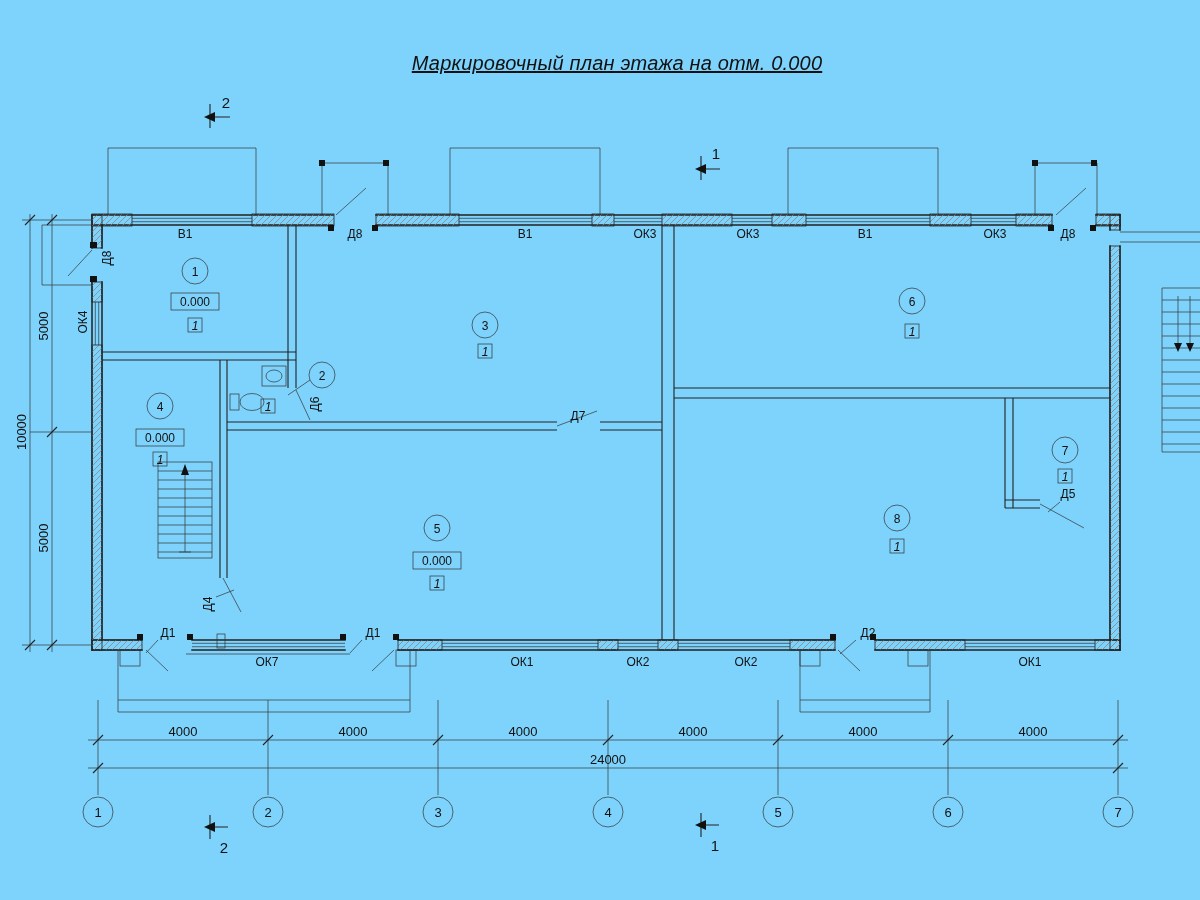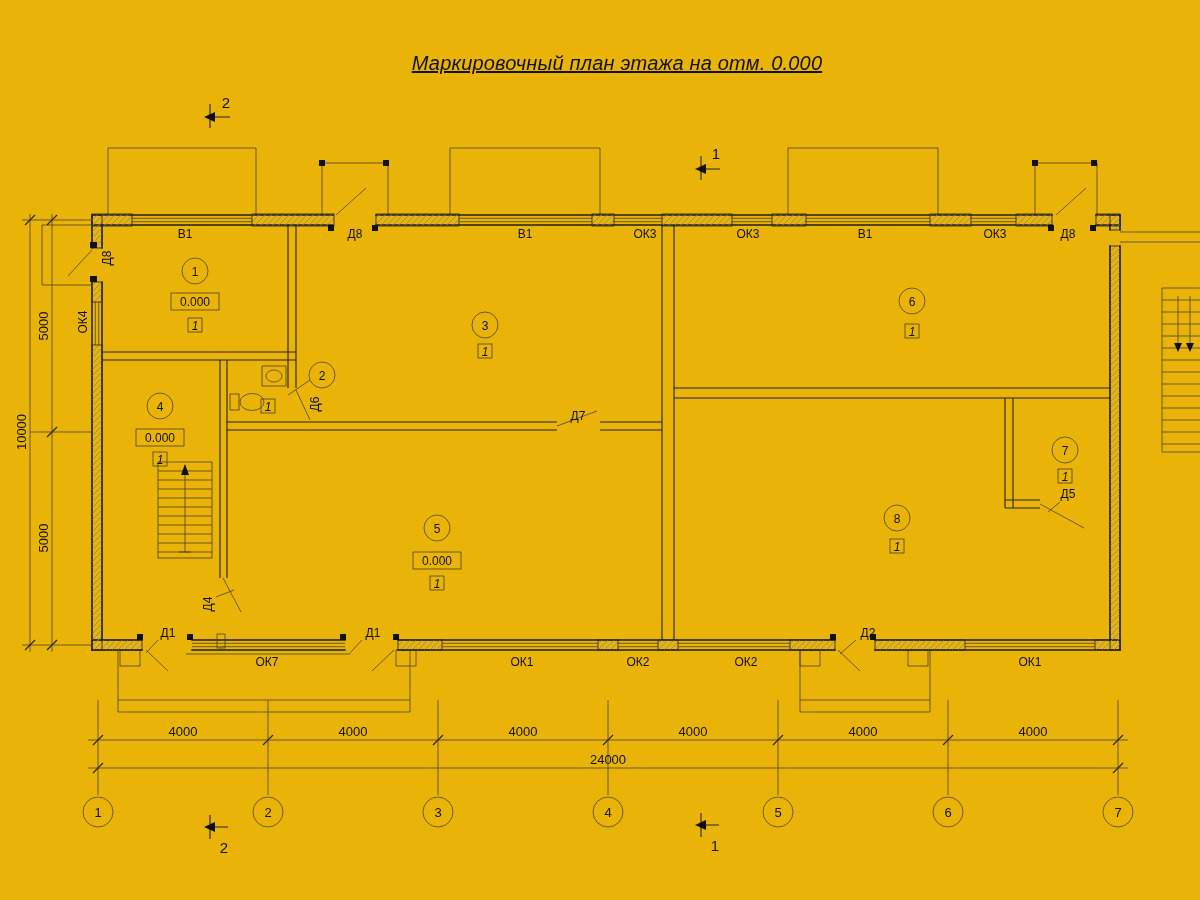--- a/index.html
+++ b/index.html
@@ -1,16 +1,16 @@
 <!DOCTYPE html>
 <html><head>
 <meta charset="utf-8">
 <style>
   html,body{margin:0;padding:0;background:#fff}
-  .sheet{position:relative;width:1200px;height:900px;background:#eab308;font-family:"Liberation Sans",sans-serif;overflow:hidden}
+  .sheet{position:relative;width:1200px;height:900px;background:#7dd3fc;font-family:"Liberation Sans",sans-serif;overflow:hidden}
   .title{position:absolute;top:52px;left:0;width:1234px;text-align:center;font-style:italic;font-size:20px;color:#111;text-decoration:underline;letter-spacing:.2px}
   svg{position:absolute;left:0;top:0}
   .w{stroke:#222;stroke-width:1.5;fill:none;stroke-linecap:square}
   .m{stroke:#222;stroke-width:1.1;fill:none}
   .t{stroke:#333;stroke-width:.7;fill:none}
   .h{fill:url(#hp);stroke:#222;stroke-width:.8}
   .sq{fill:#111;stroke:none}
   text{font:12px "Liberation Sans",sans-serif;fill:#111;text-anchor:middle}
   .it{font-style:italic}
   .dim{font-size:13px}

